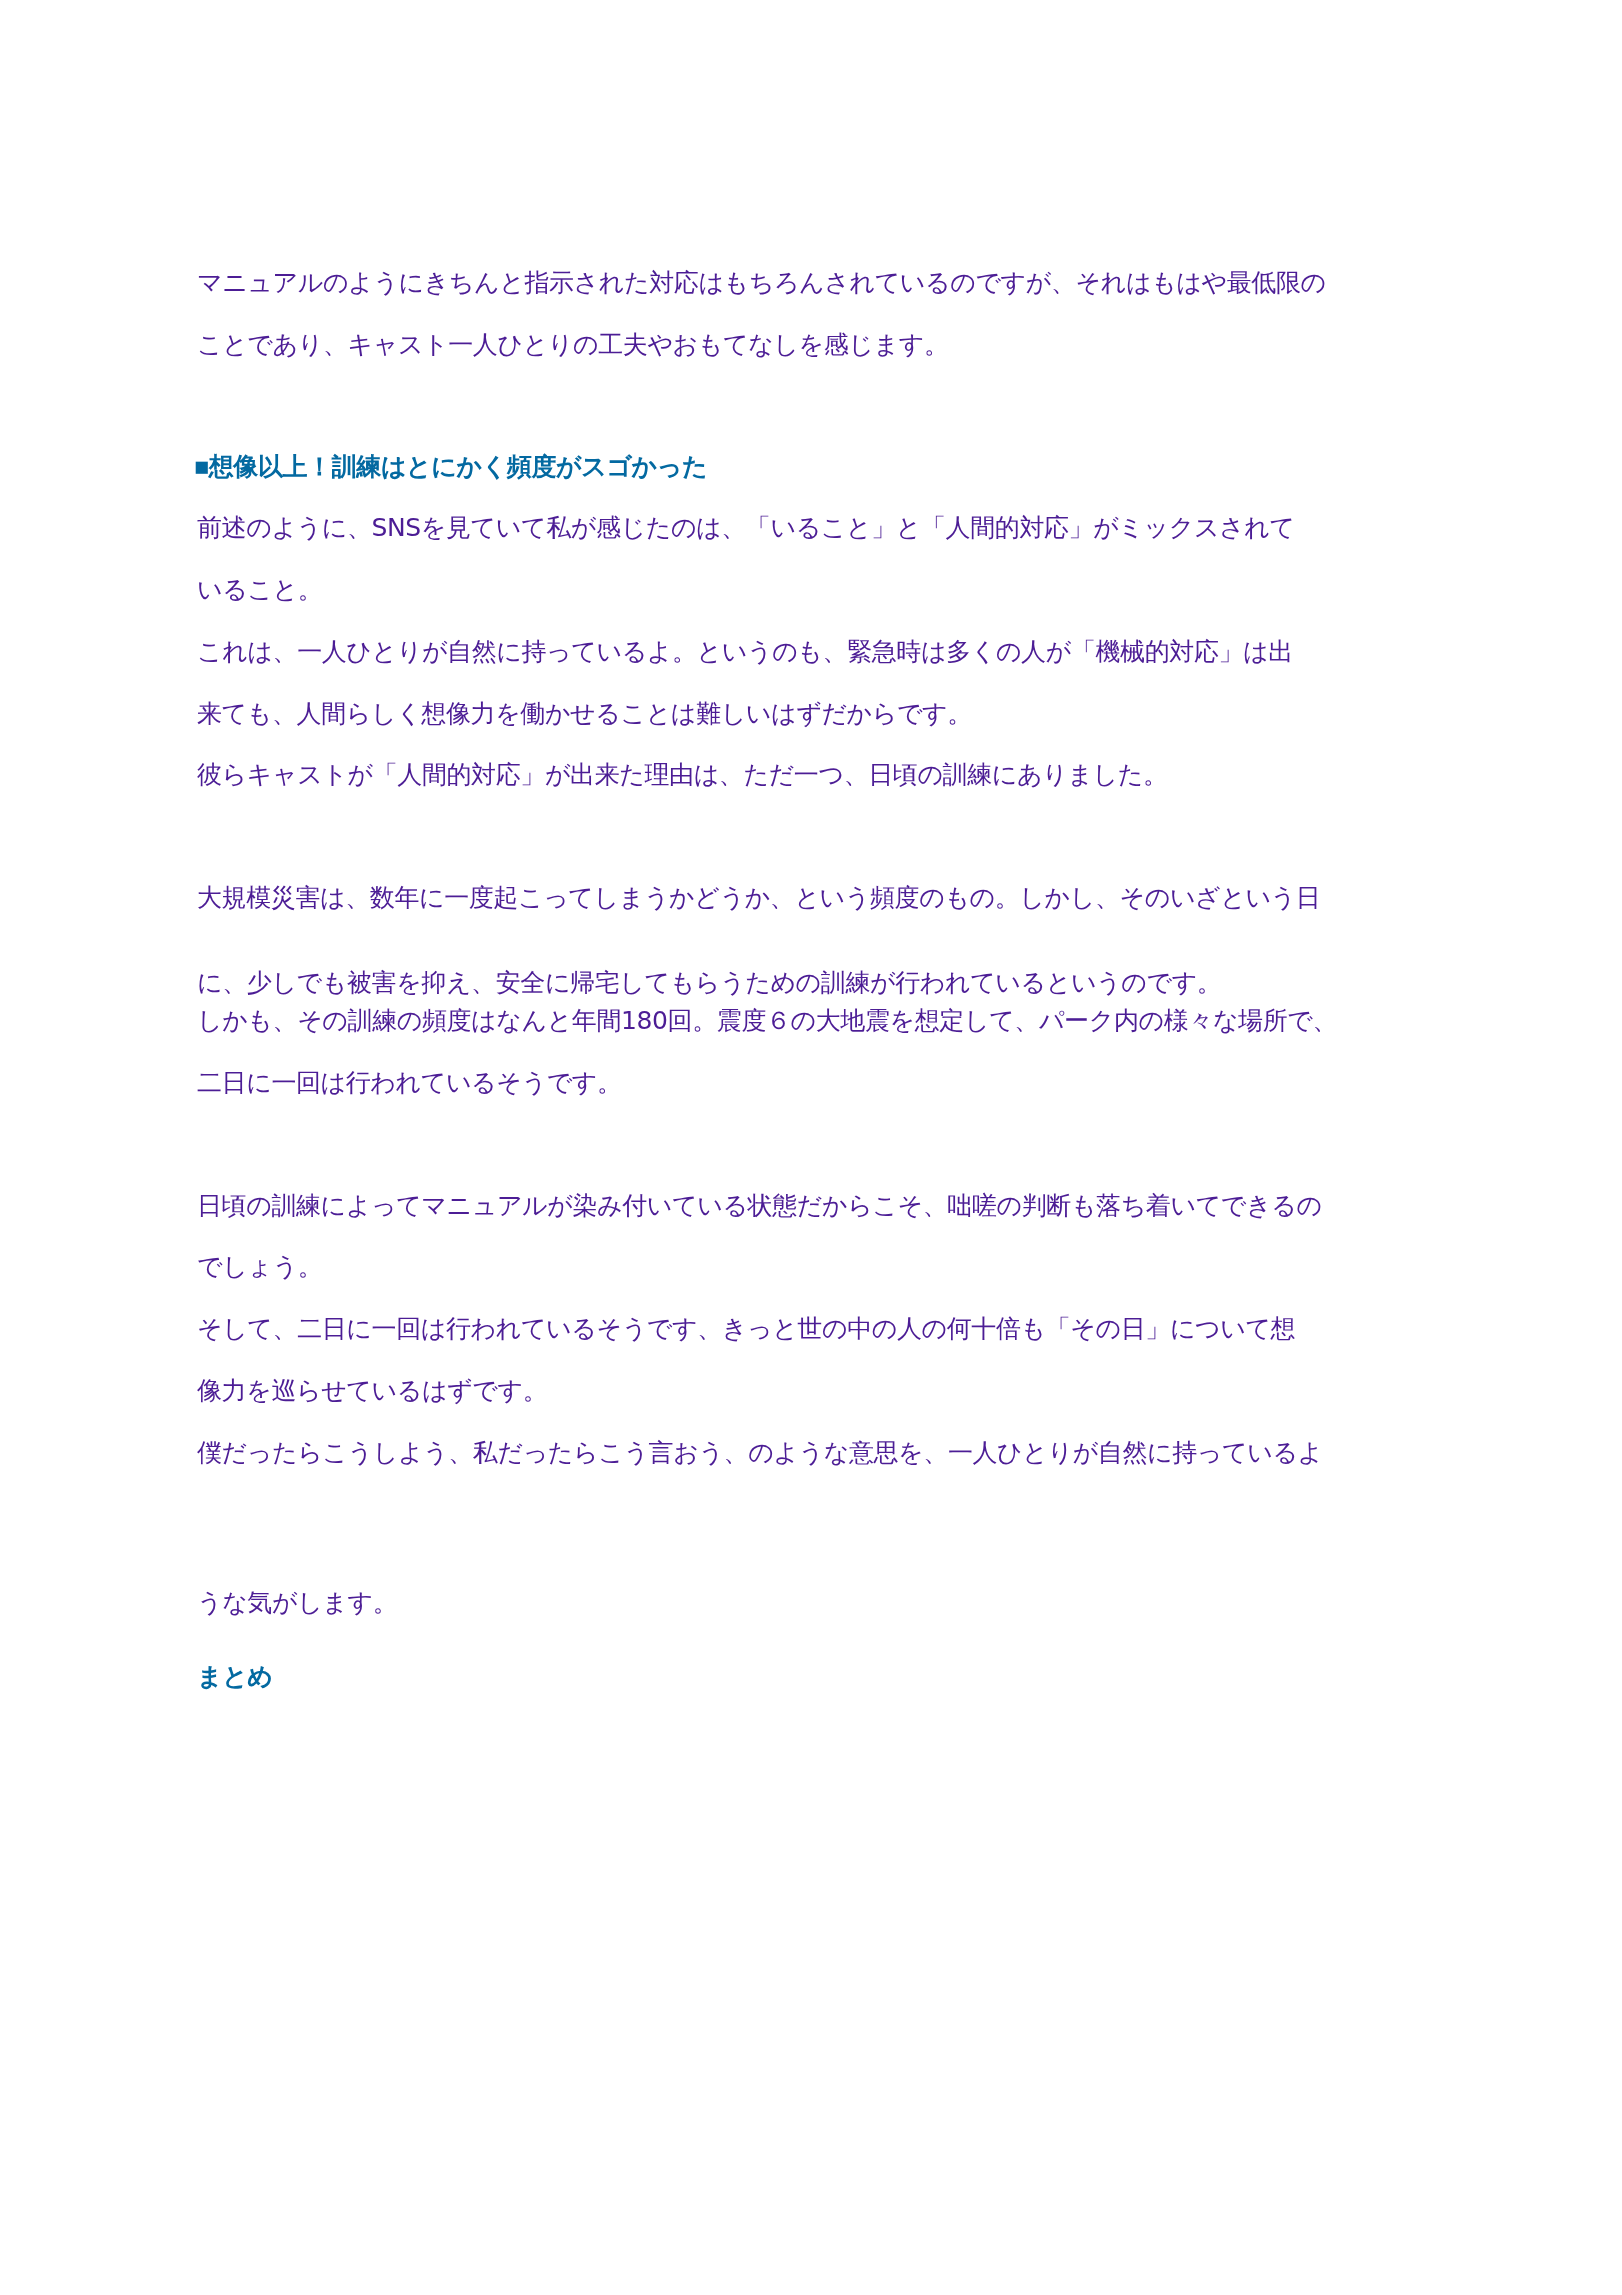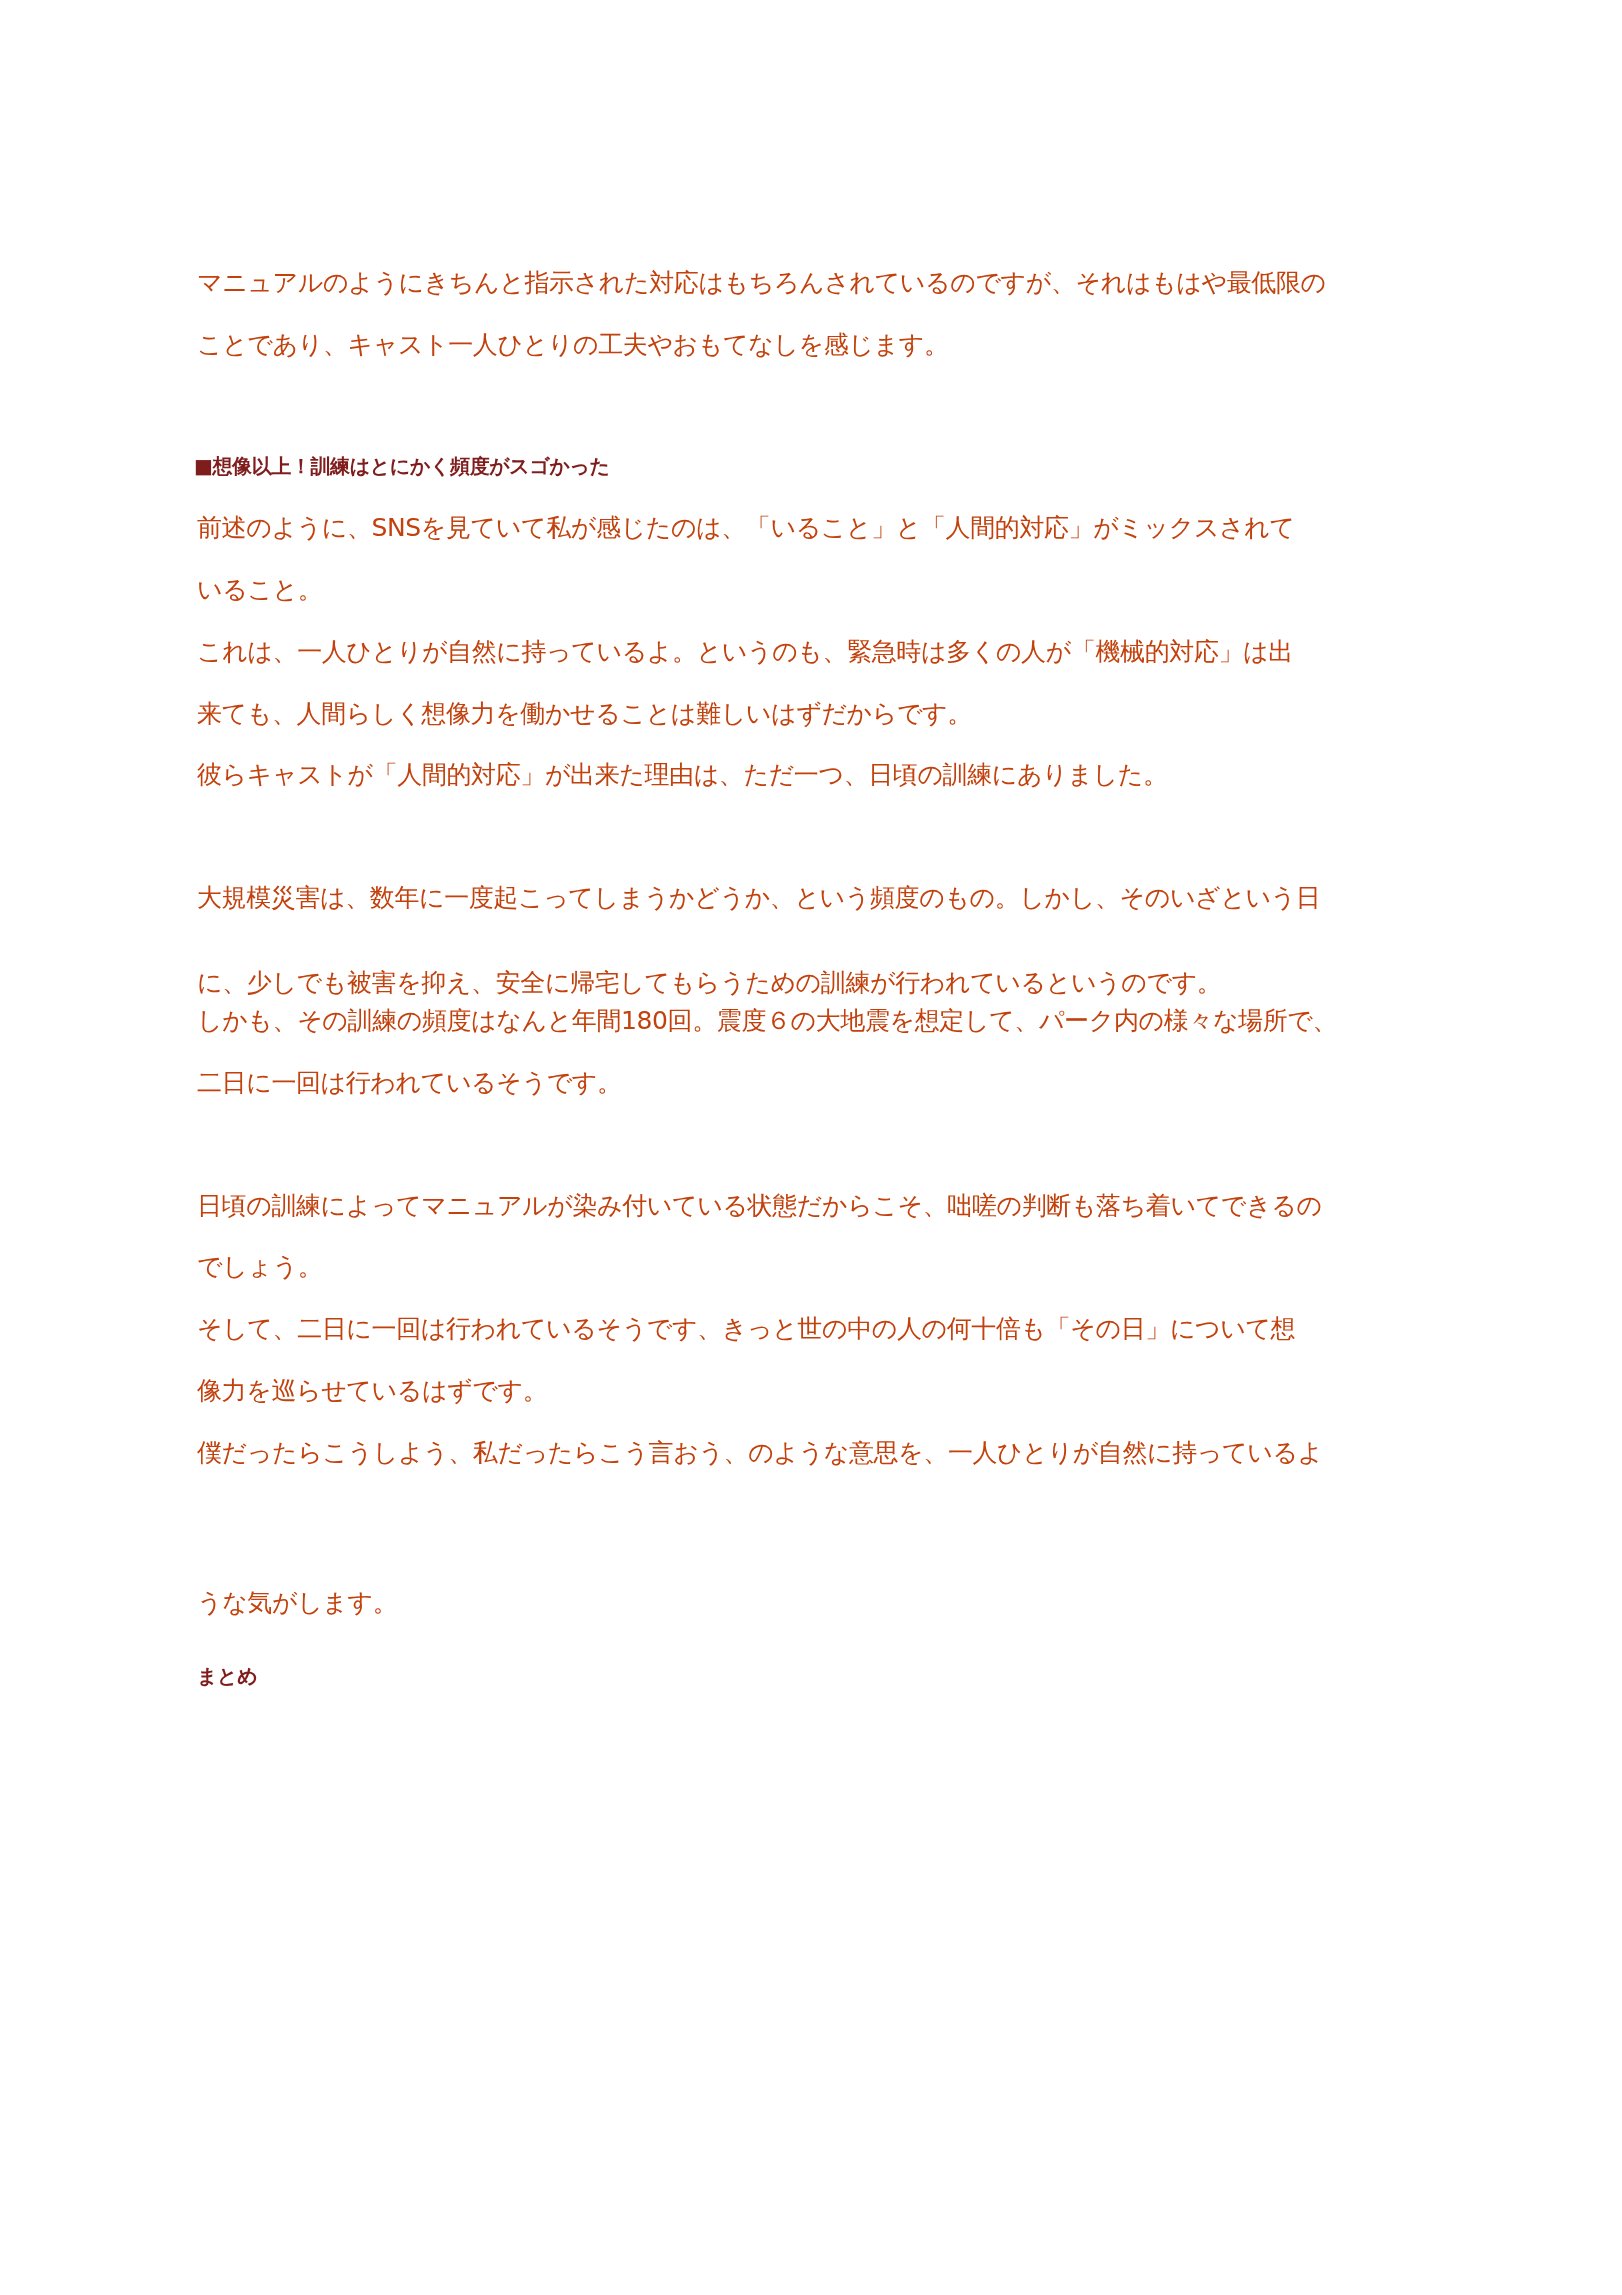--- a/index.html
+++ b/index.html
@@ -22,26 +22,27 @@
       width: 1263px;
     }
     .line {
       position: absolute;
       left: 0;
       white-space: nowrap;
       font-size: 25px;
       line-height: 33px;
       height: 33px;
       letter-spacing: -0.4px;
-      color: #c2410c;
+      color: #4c1d95;
     }
     .heading {
       font-weight: bold;
-      font-size: 20px;
-      color: #7f1d1d;
+      font-size: 25px;
+      color: #0369a1;
+      font-family: Liberation Serif, serif;
     }
   </style>
 </head>
 <body>
 
 <div class="page">
 
   <div class="line" style="top:266px">マニュアルのようにきちんと指示された対応はもちろんされているのですが、それはもはや最低限の</div>
   <div class="line" style="top:328px">ことであり、キャスト一人ひとりの工夫やおもてなしを感じます。</div>
 

